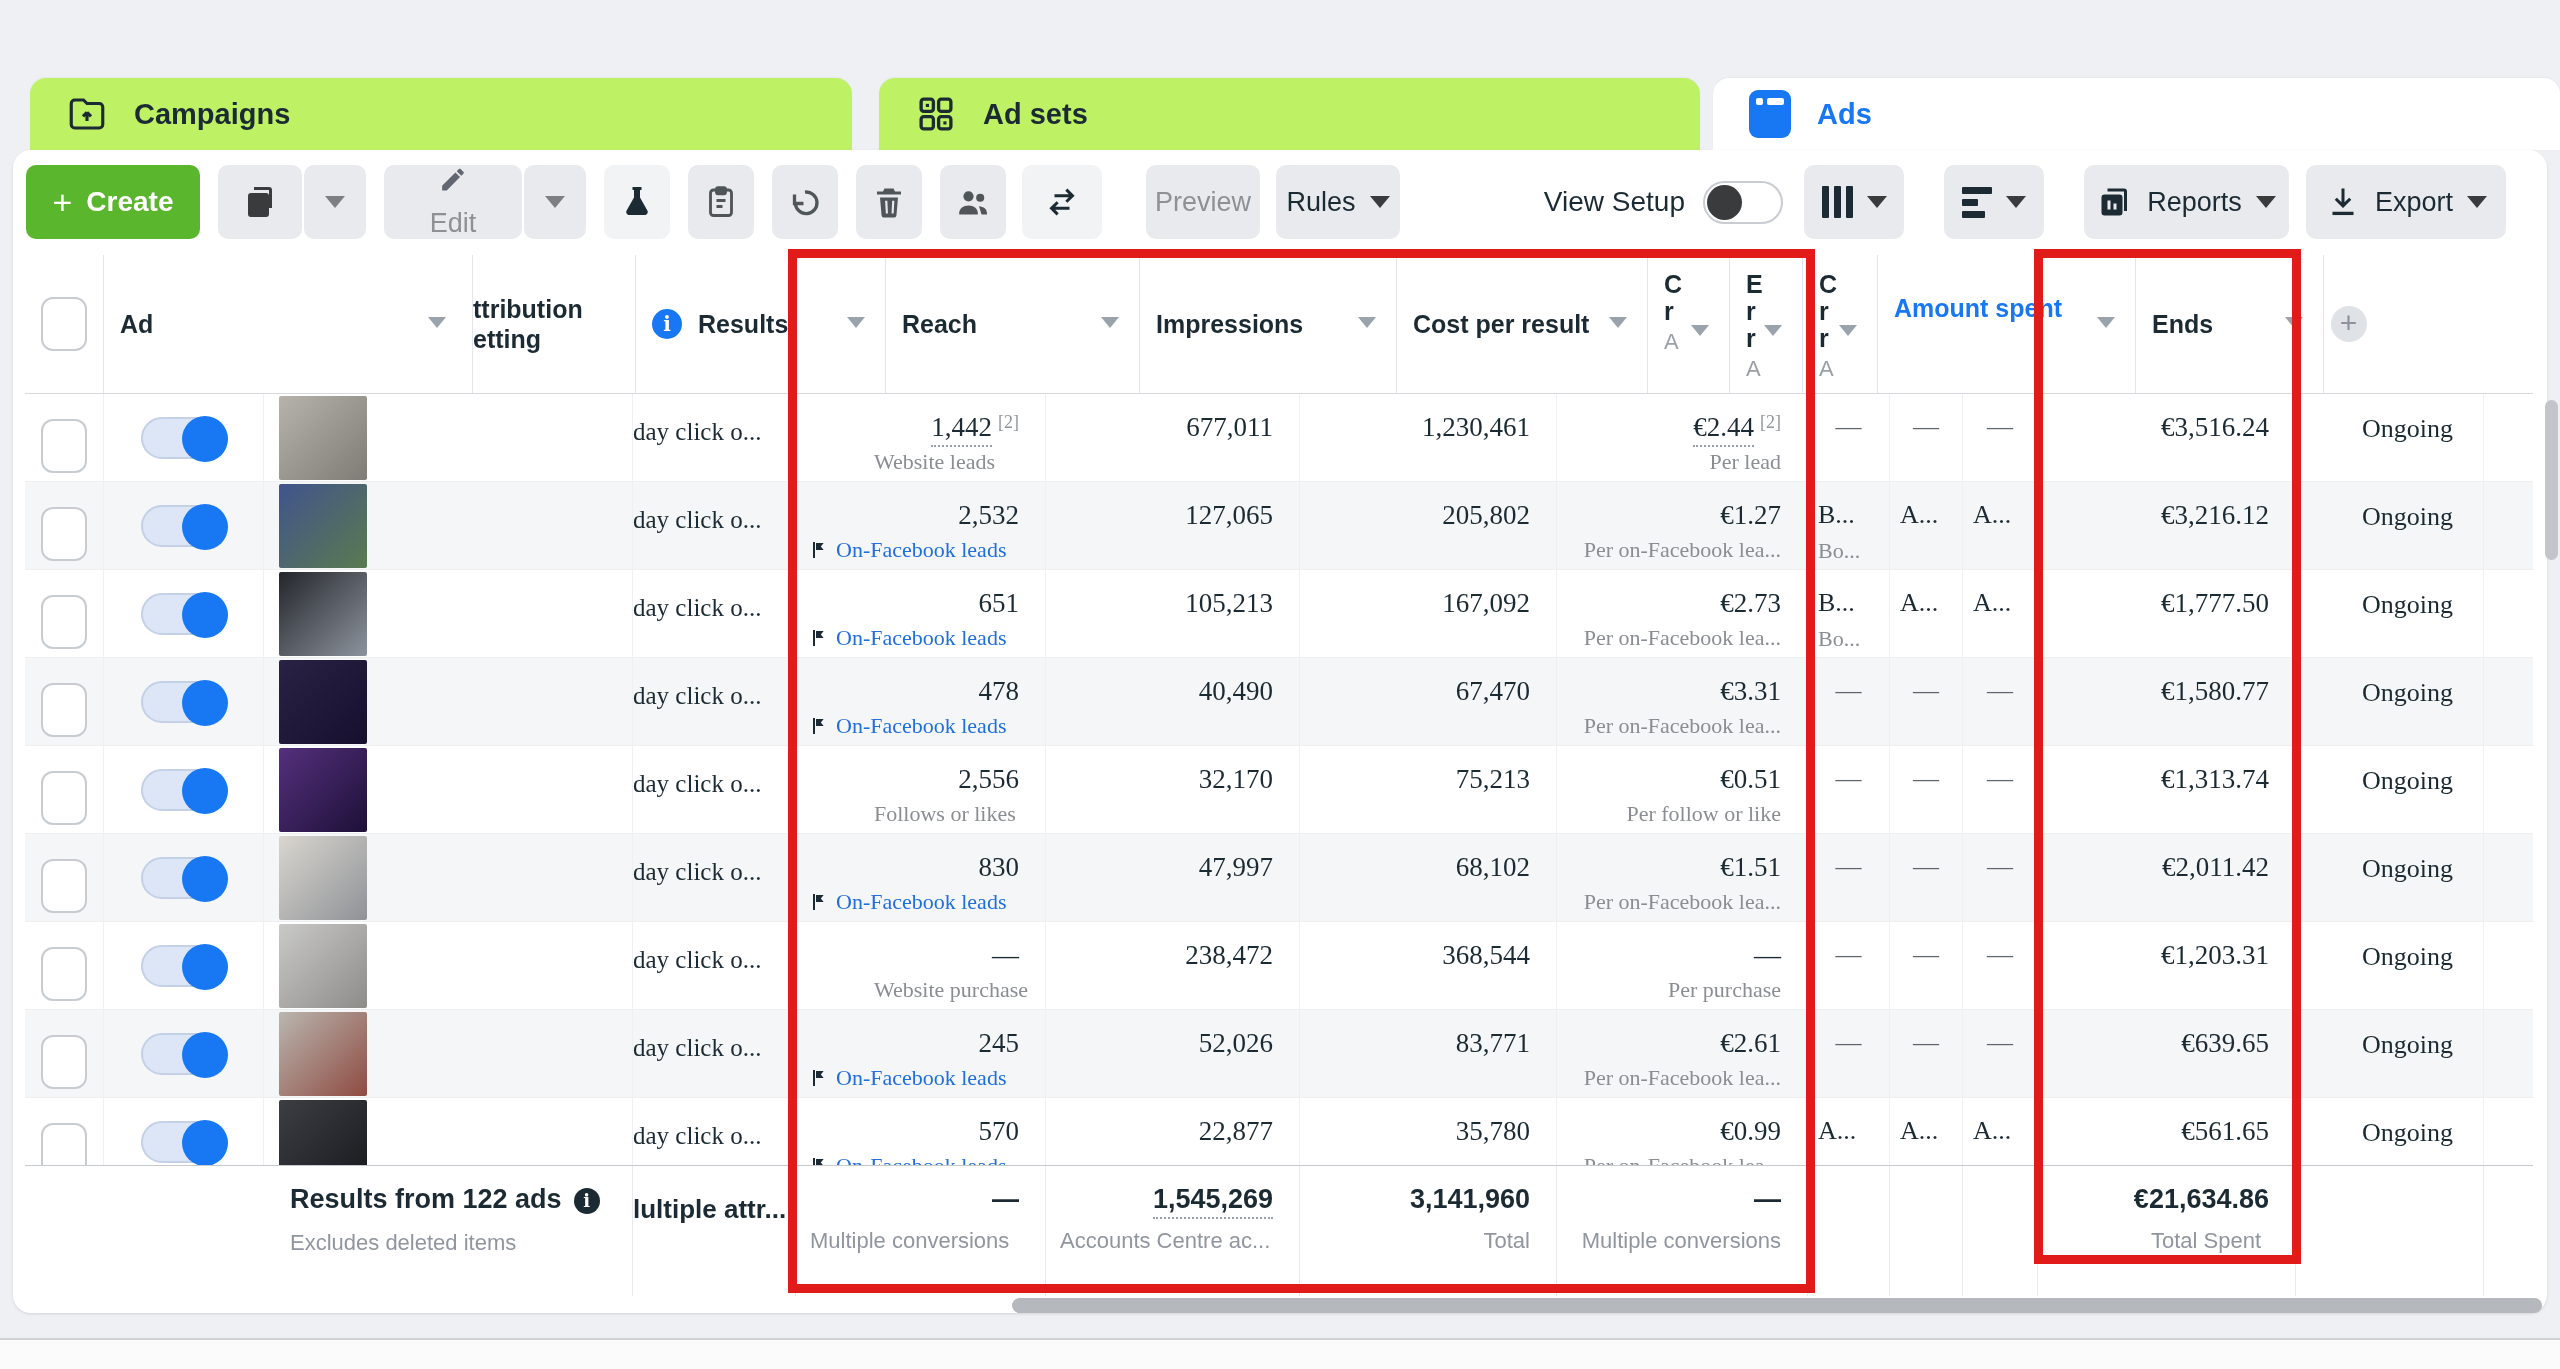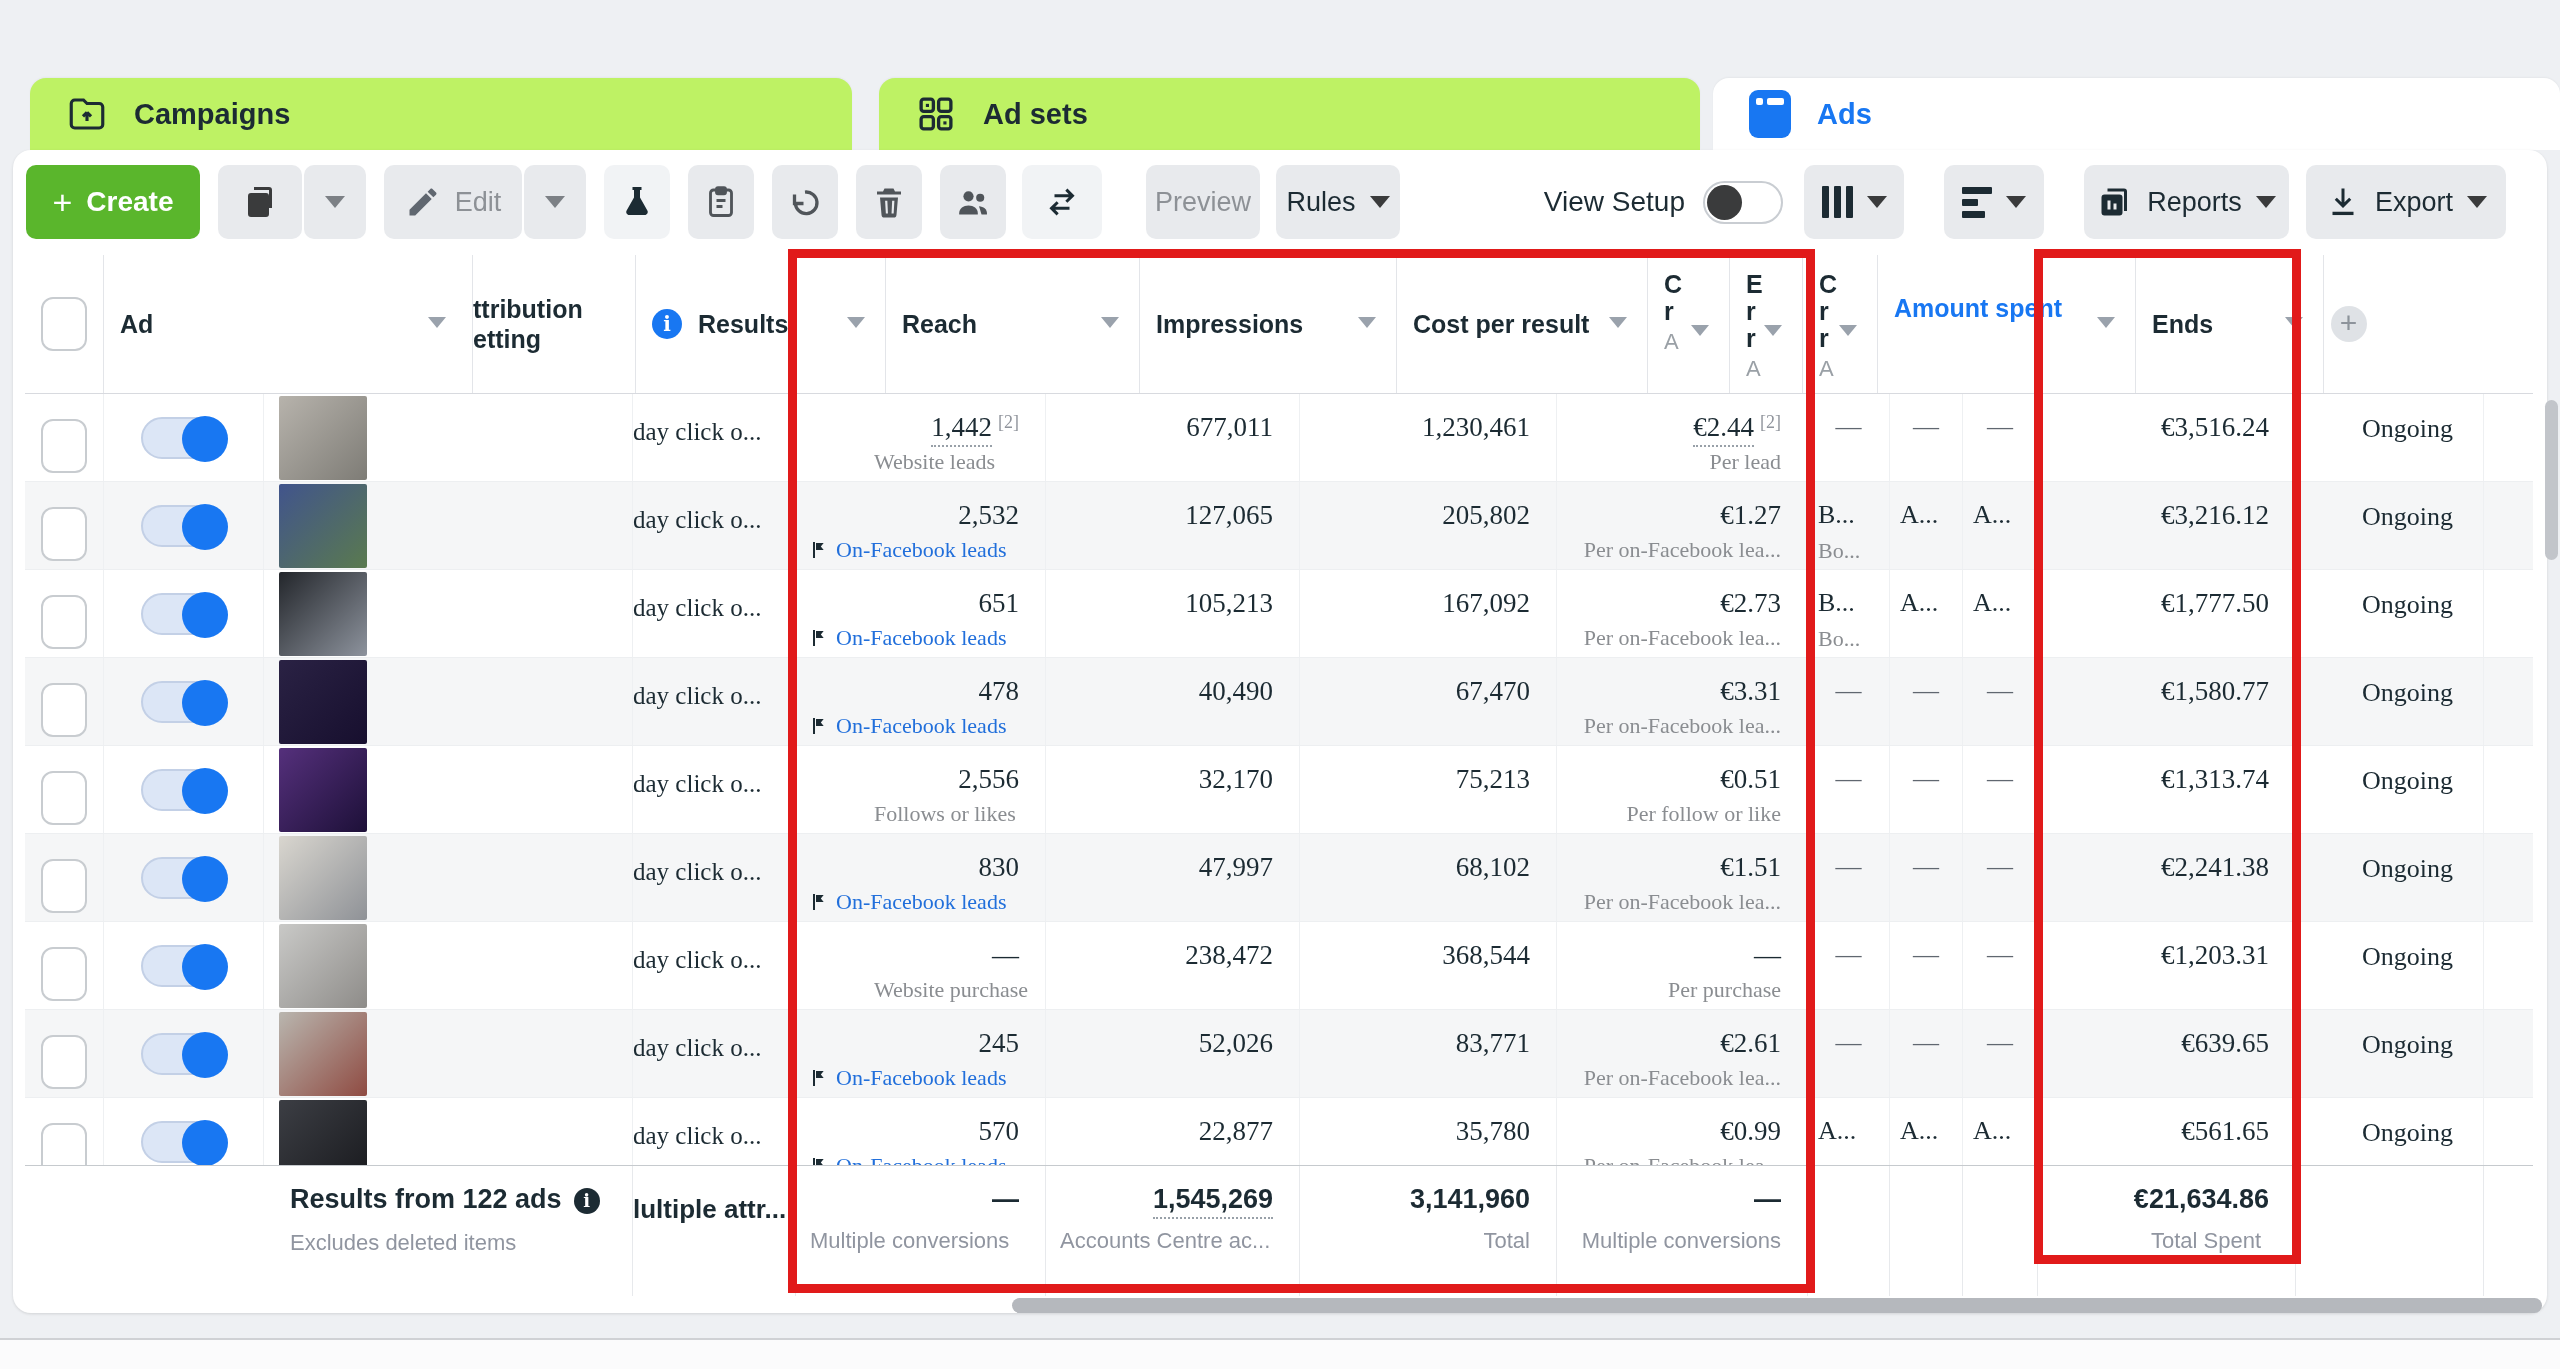--- a/index.html
+++ b/index.html
@@ -152,21 +152,21 @@
         <span class="tbtn-label">Create</span>
       </div>
       <div class="tbtn" style="left:205px; width:84px;">
         <svg class="tico" viewBox="0 0 24 24">
             <path fill="#3a3b3c" d="M8 2h10a2 2 0 0 1 2 2v12h-2V4H8V2zM6 6h10a2 2 0 0 1 2 2v12a2 2 0 0 1-2 2H6a2 2 0 0 1-2-2V8a2 2 0 0 1 2-2z"></path>
           </svg>
       </div>
       <div class="tbtn" style="left:291px; width:62px;">
           <span class="caret grey"></span>
         </div>
-      <div class="tbtn" style="left:371px; width:138px;">
+      <div class="tbtn" style="left:371px; width:138px;flex-direction:column;">
         <svg class="tico" viewBox="0 0 24 24">
             <path fill="#606770" d="M3 17.2V21h3.8L17.8 10 14 6.2 3 17.2zM20.7 7.1c.4-.4.4-1 0-1.4l-2.4-2.4c-.4-.4-1-.4-1.4 0l-1.8 1.8 3.8 3.8 1.8-1.8z"></path>
           </svg>
         <span class="tbtn-label muted">Edit</span>
       </div>
       <div class="tbtn" style="left:511px; width:62px;">
           <span class="caret grey"></span>
         </div>
       <div class="tbtn light" style="left:591px; width:66px;">
         <svg class="tico" viewBox="0 0 24 24">
@@ -601,21 +601,21 @@
       <div class="ncell-val">—</div>
       <div class="ncell-sub"></div>
     </div>
     <div class="cell col-n2 n2">
       <div class="ncell-val">—</div>
     </div>
     <div class="cell col-n3 n3">
       <div class="ncell-val">—</div>
     </div>
     <div class="cell col-amt">
-      <div class="val"><span class="num">€2,241.38</span></div>
+      <div class="val"><span class="num">€2,011.42</span></div>
     </div>
     <div class="cell col-ends">
       <div class="ends-val">Ongoing</div>
     </div>
     <div class="cell col-plus last"></div>
   </div>
 
   <div class="row">
     <div class="cell col-cb cb-center">
       <span class="checkbox"></span>

